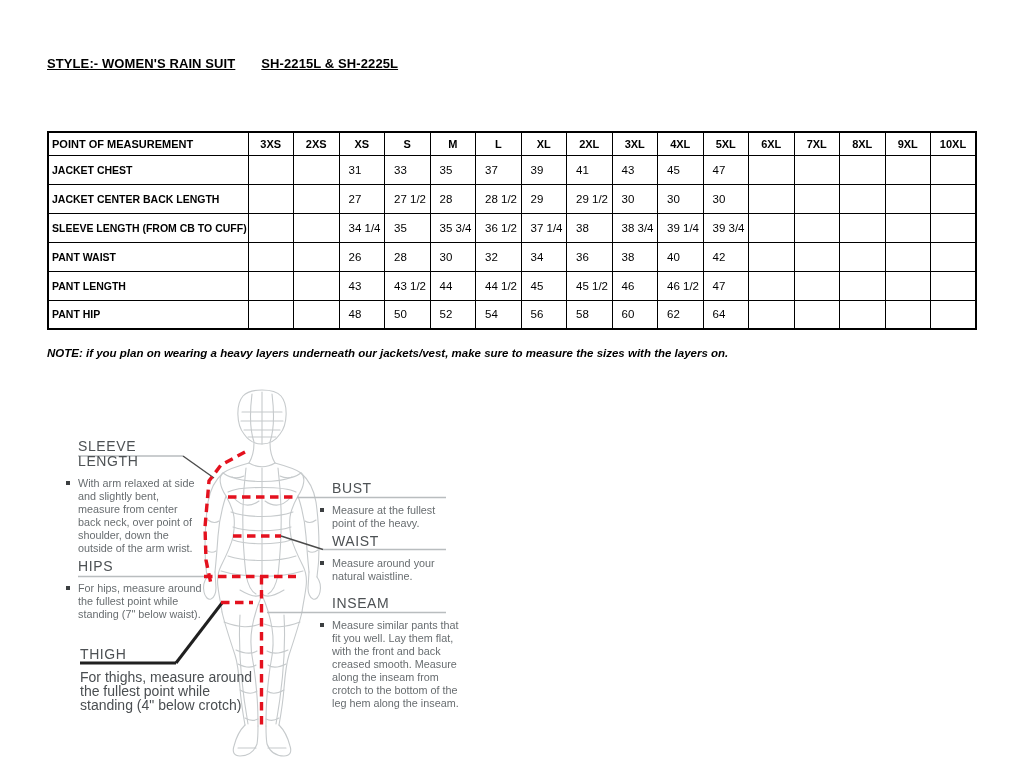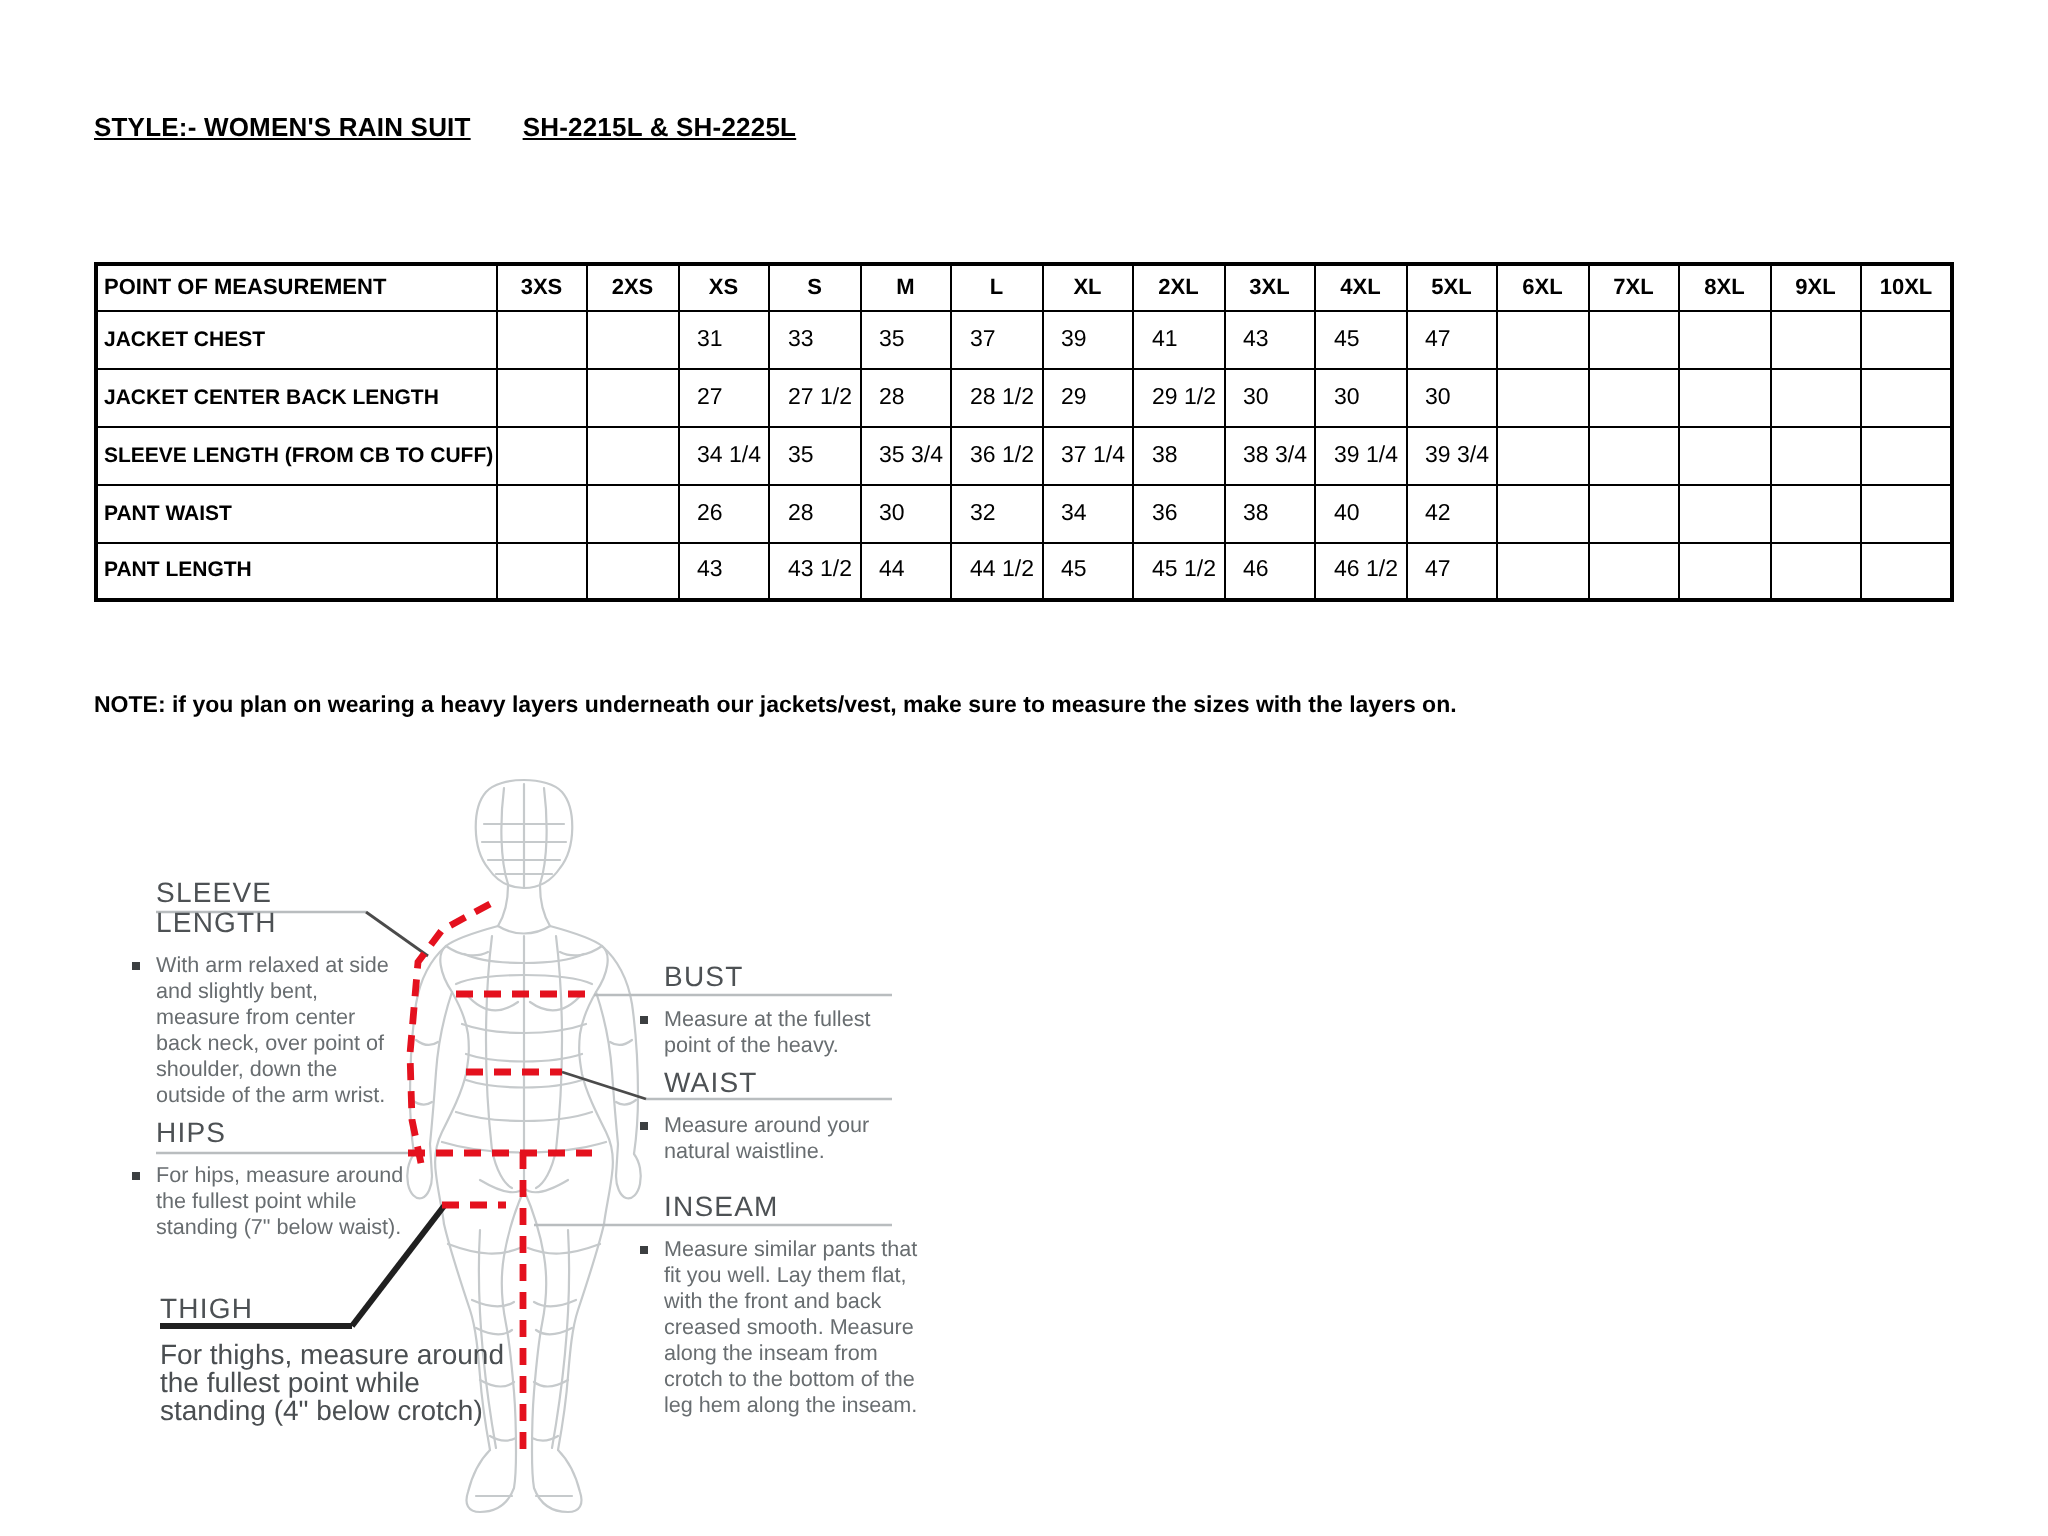--- a/index.html
+++ b/index.html
@@ -17,21 +17,21 @@
     border:2px solid #000; }
   table.size-table th, table.size-table td { border:1.5px solid #000; }
   table.size-table thead th { height:23px; font-size:11px; font-weight:bold;
     text-align:center; vertical-align:middle; }
   table.size-table thead th.corner { text-align:left; padding-left:3px; width:200px; }
   table.size-table tbody th.rowlabel { height:29px; font-size:10.5px; font-weight:bold;
     text-align:left; vertical-align:middle; padding-left:3px; }
   table.size-table tbody td { height:29px; font-size:11.5px; font-weight:normal;
     text-align:left; padding-left:9px; vertical-align:middle; }
   
-  .note { position:absolute; left:47px; top:347px; font-size:11.5px; font-weight:bold; }
+  .note { position:absolute; left:47px; top:347px; font-size:11.5px; font-weight:bold;font-style:italic; }
   
   .guide-svg { position:absolute; left:0; top:0; width:1024px; height:768px; }
   .guide-block { position:absolute; }
   .guide-heading { font-size:14px; line-height:15px; font-weight:400;
     color:#4d5154; letter-spacing:0.6px; }
   .guide-desc { position:relative; margin-top:8px; font-size:10.8px; line-height:13px;
     color:#686d70; }
   .guide-desc.with-bullet::before { content:""; position:absolute; left:-12px; top:4px;
     width:4px; height:4px; background:#3c3f41; }
   .guide-desc.darker { color:#4a4e51; font-size:14px; line-height:14px; }
@@ -158,20 +158,39 @@
             <td>45 1/2</td>
             <td>46</td>
             <td>46 1/2</td>
             <td>47</td>
             <td></td>
             <td></td>
             <td></td>
             <td></td>
             <td></td>
           </tr>
+          <tr>
+            <th class="rowlabel">PANT HIP</th>
+            <td></td>
+            <td></td>
+            <td>48</td>
+            <td>50</td>
+            <td>52</td>
+            <td>54</td>
+            <td>56</td>
+            <td>58</td>
+            <td>60</td>
+            <td>62</td>
+            <td>64</td>
+            <td></td>
+            <td></td>
+            <td></td>
+            <td></td>
+            <td></td>
+          </tr>
         </tbody>
     </table>
   </div>
 
   <div class="note">NOTE: if you plan on wearing a heavy layers underneath our jackets/vest, make sure to measure the sizes with the layers on.</div>
 
   <svg class="guide-svg" viewBox="0 0 1024 768" xmlns="http://www.w3.org/2000/svg">
 
     <g fill="none" stroke="#c6cacc" stroke-width="1.1" stroke-linecap="round">
 

